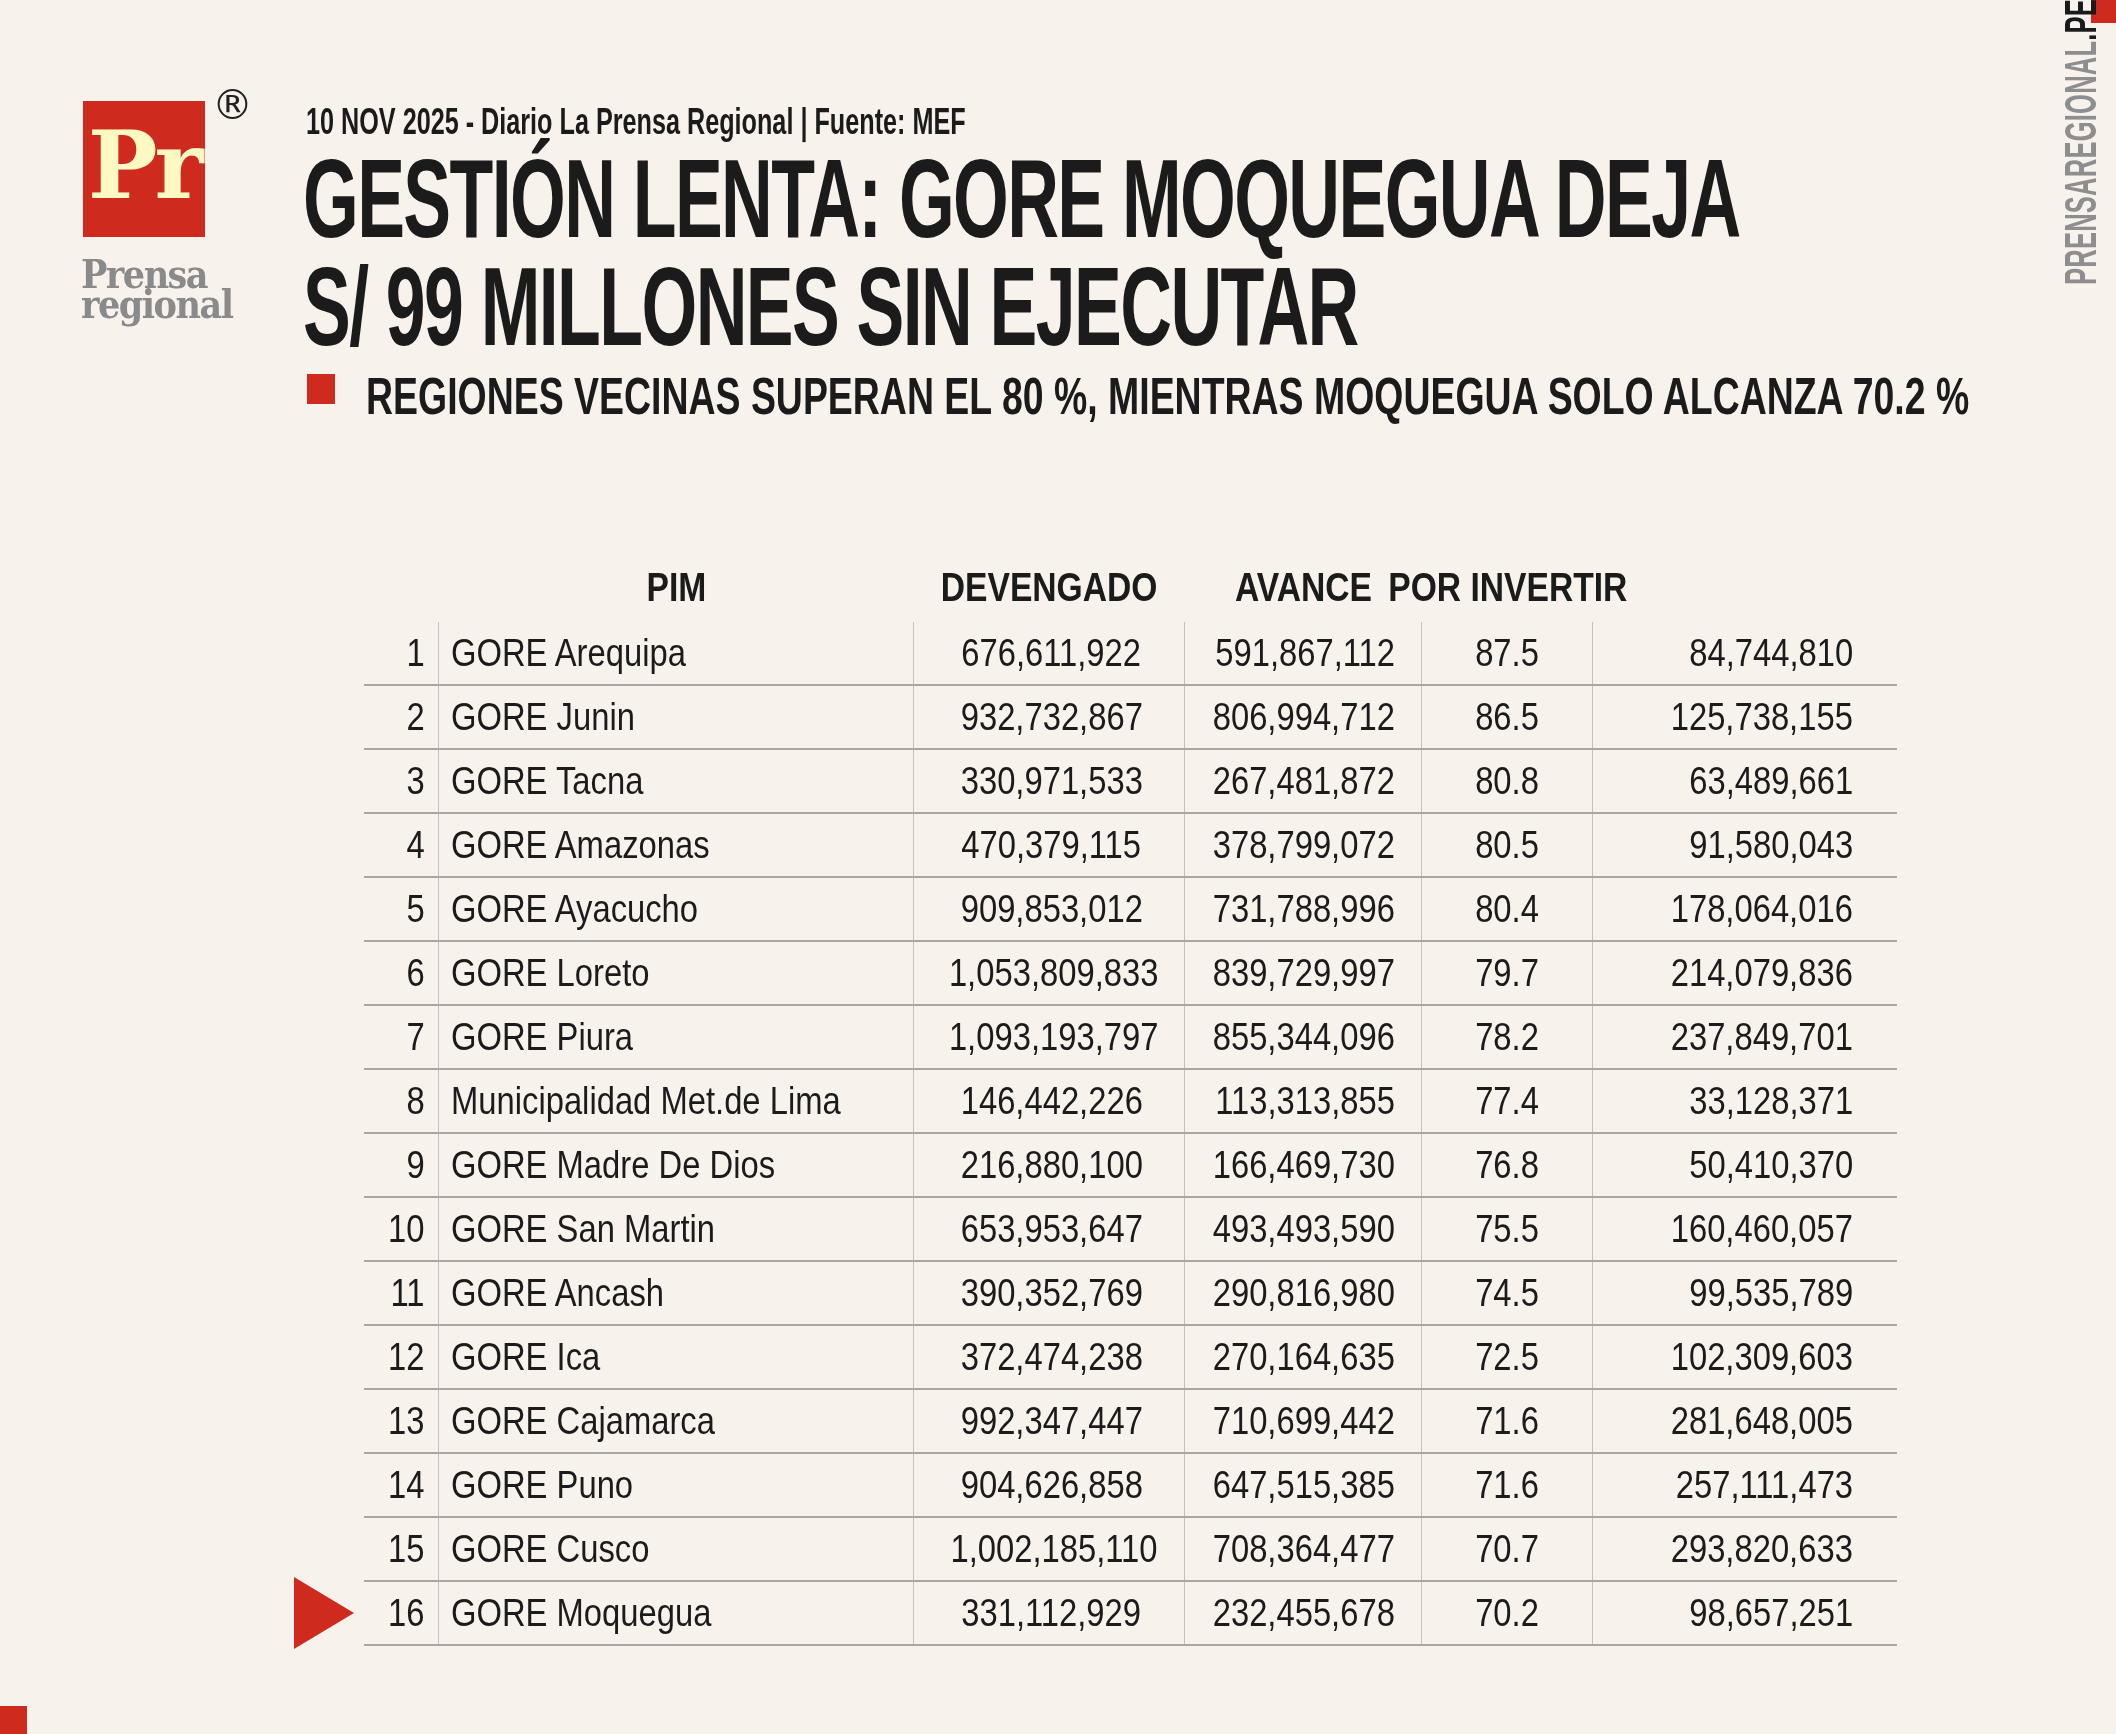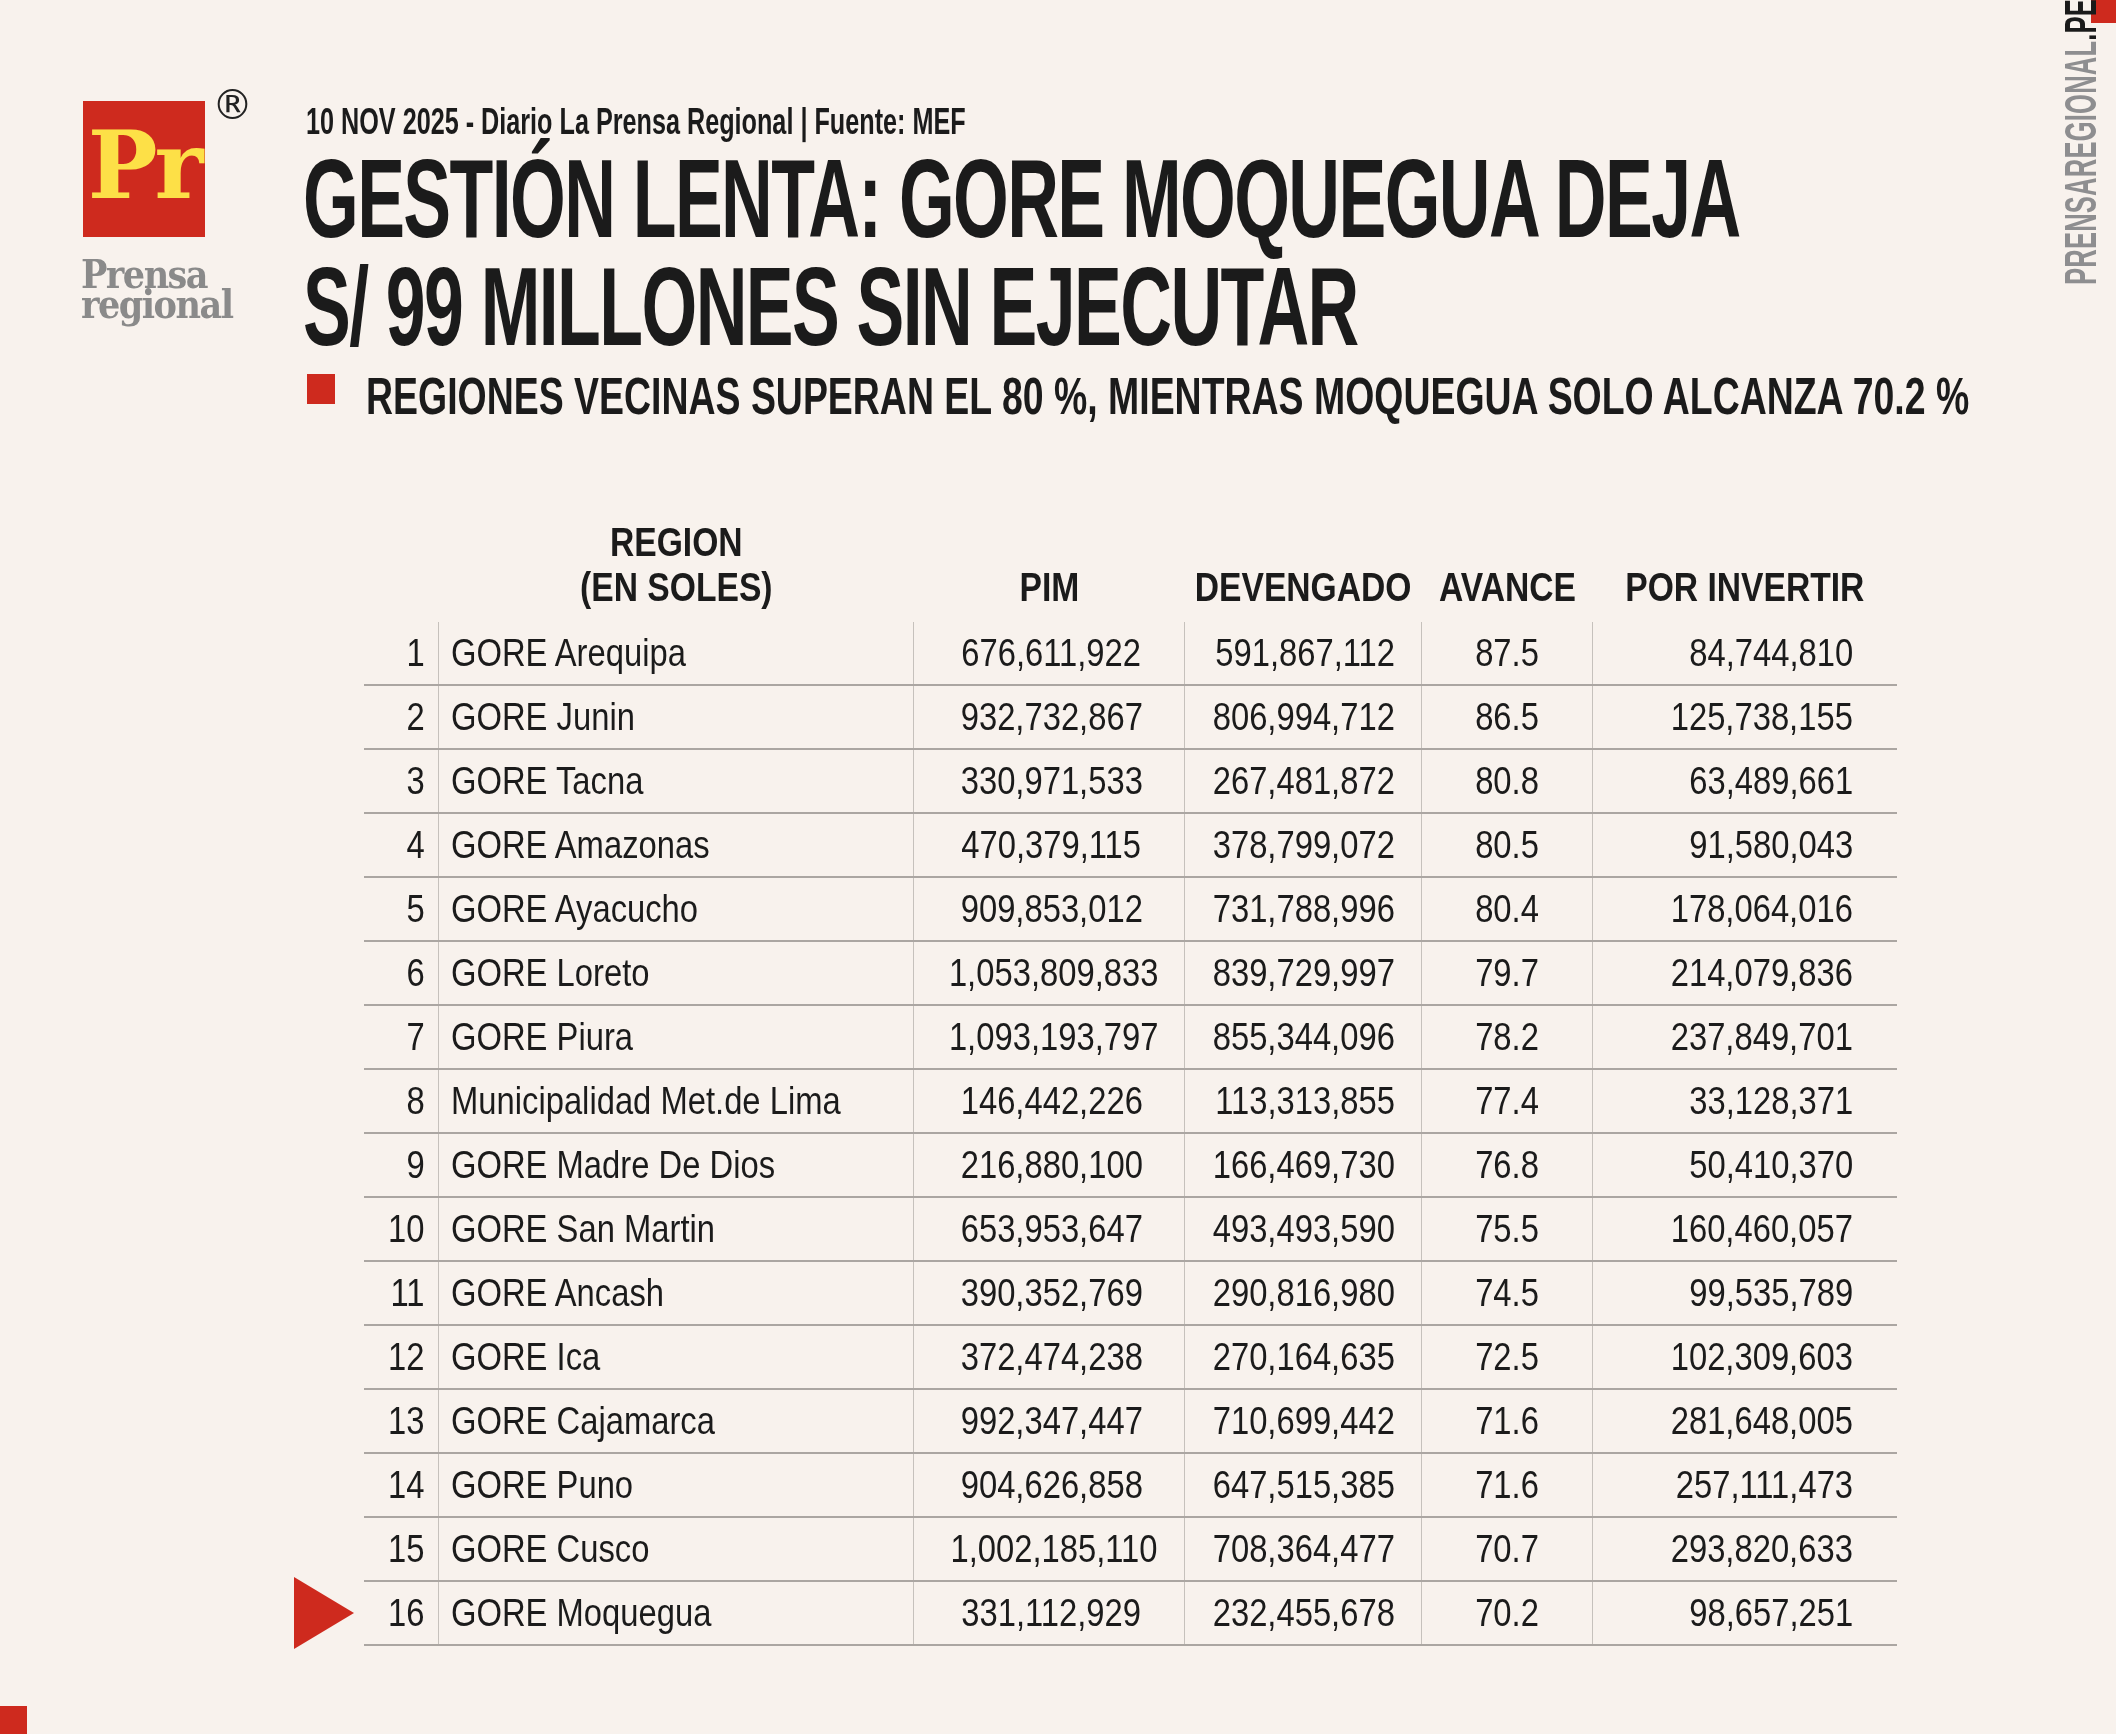--- a/index.html
+++ b/index.html
@@ -16,21 +16,21 @@
   .cx-c{transform-origin:50% 50%;}
 
   
   .corner{position:absolute;background:var(--red);}
   .corner.tr{top:0;right:0;width:25px;height:23px;}
   .corner.bl{bottom:0;left:0;width:27px;height:28px;}
 
   
   .logo-box{position:absolute;left:83px;top:101px;width:122px;height:136px;background:var(--red);
             display:flex;align-items:center;justify-content:center;}
-  .monogram{font-family:"DejaVu Serif",serif;font-weight:700;font-size:93px;color:#fde047;
+  .monogram{font-family:"DejaVu Serif",serif;font-weight:700;font-size:93px;color:#fef9c3;
             letter-spacing:-3.3px;padding-bottom:6.6px;}
   .regmark{position:absolute;left:212px;top:81px;font-size:41px;color:#222;font-family:"DejaVu Sans",sans-serif;}
   .wordmark{position:absolute;left:81px;top:260px;font-family:"DejaVu Serif",serif;font-weight:700;
             color:var(--gray);font-size:39px;line-height:0.76;letter-spacing:-1.7px;
             transform:scaleX(0.9);transform-origin:0 0;}
 
   
   .dateline{position:absolute;left:306px;top:101px;font-size:36px;font-weight:700;}
   .dateline .cx{--sx:0.7;}
   .headline{position:absolute;left:303px;top:145px;margin:0;font-size:112px;font-weight:700;
@@ -98,26 +98,20 @@
   </h1>
 
   <div class="bullet"></div>
   <div class="subhead">
     <div><span class="cx">REGIONES VECINAS SUPERAN EL 80 %, MIENTRAS MOQUEGUA SOLO ALCANZA 70.2 %</span></div>
   </div>
 
   <div class="thead">
     <div class="hc"></div>
     <div class="hc">
-      <span class="cx cx-c">
-        <span class="hl">REGION</span>
-        <span class="hl">(EN SOLES)</span>
-      </span>
-    </div>
-    <div class="hc">
         <span class="cx cx-c">PIM</span>
       </div>
     <div class="hc">
         <span class="cx cx-c">DEVENGADO</span>
       </div>
     <div class="hc">
         <span class="cx cx-c">AVANCE</span>
       </div>
     <div class="hc">
         <span class="cx cx-c">POR INVERTIR</span>

